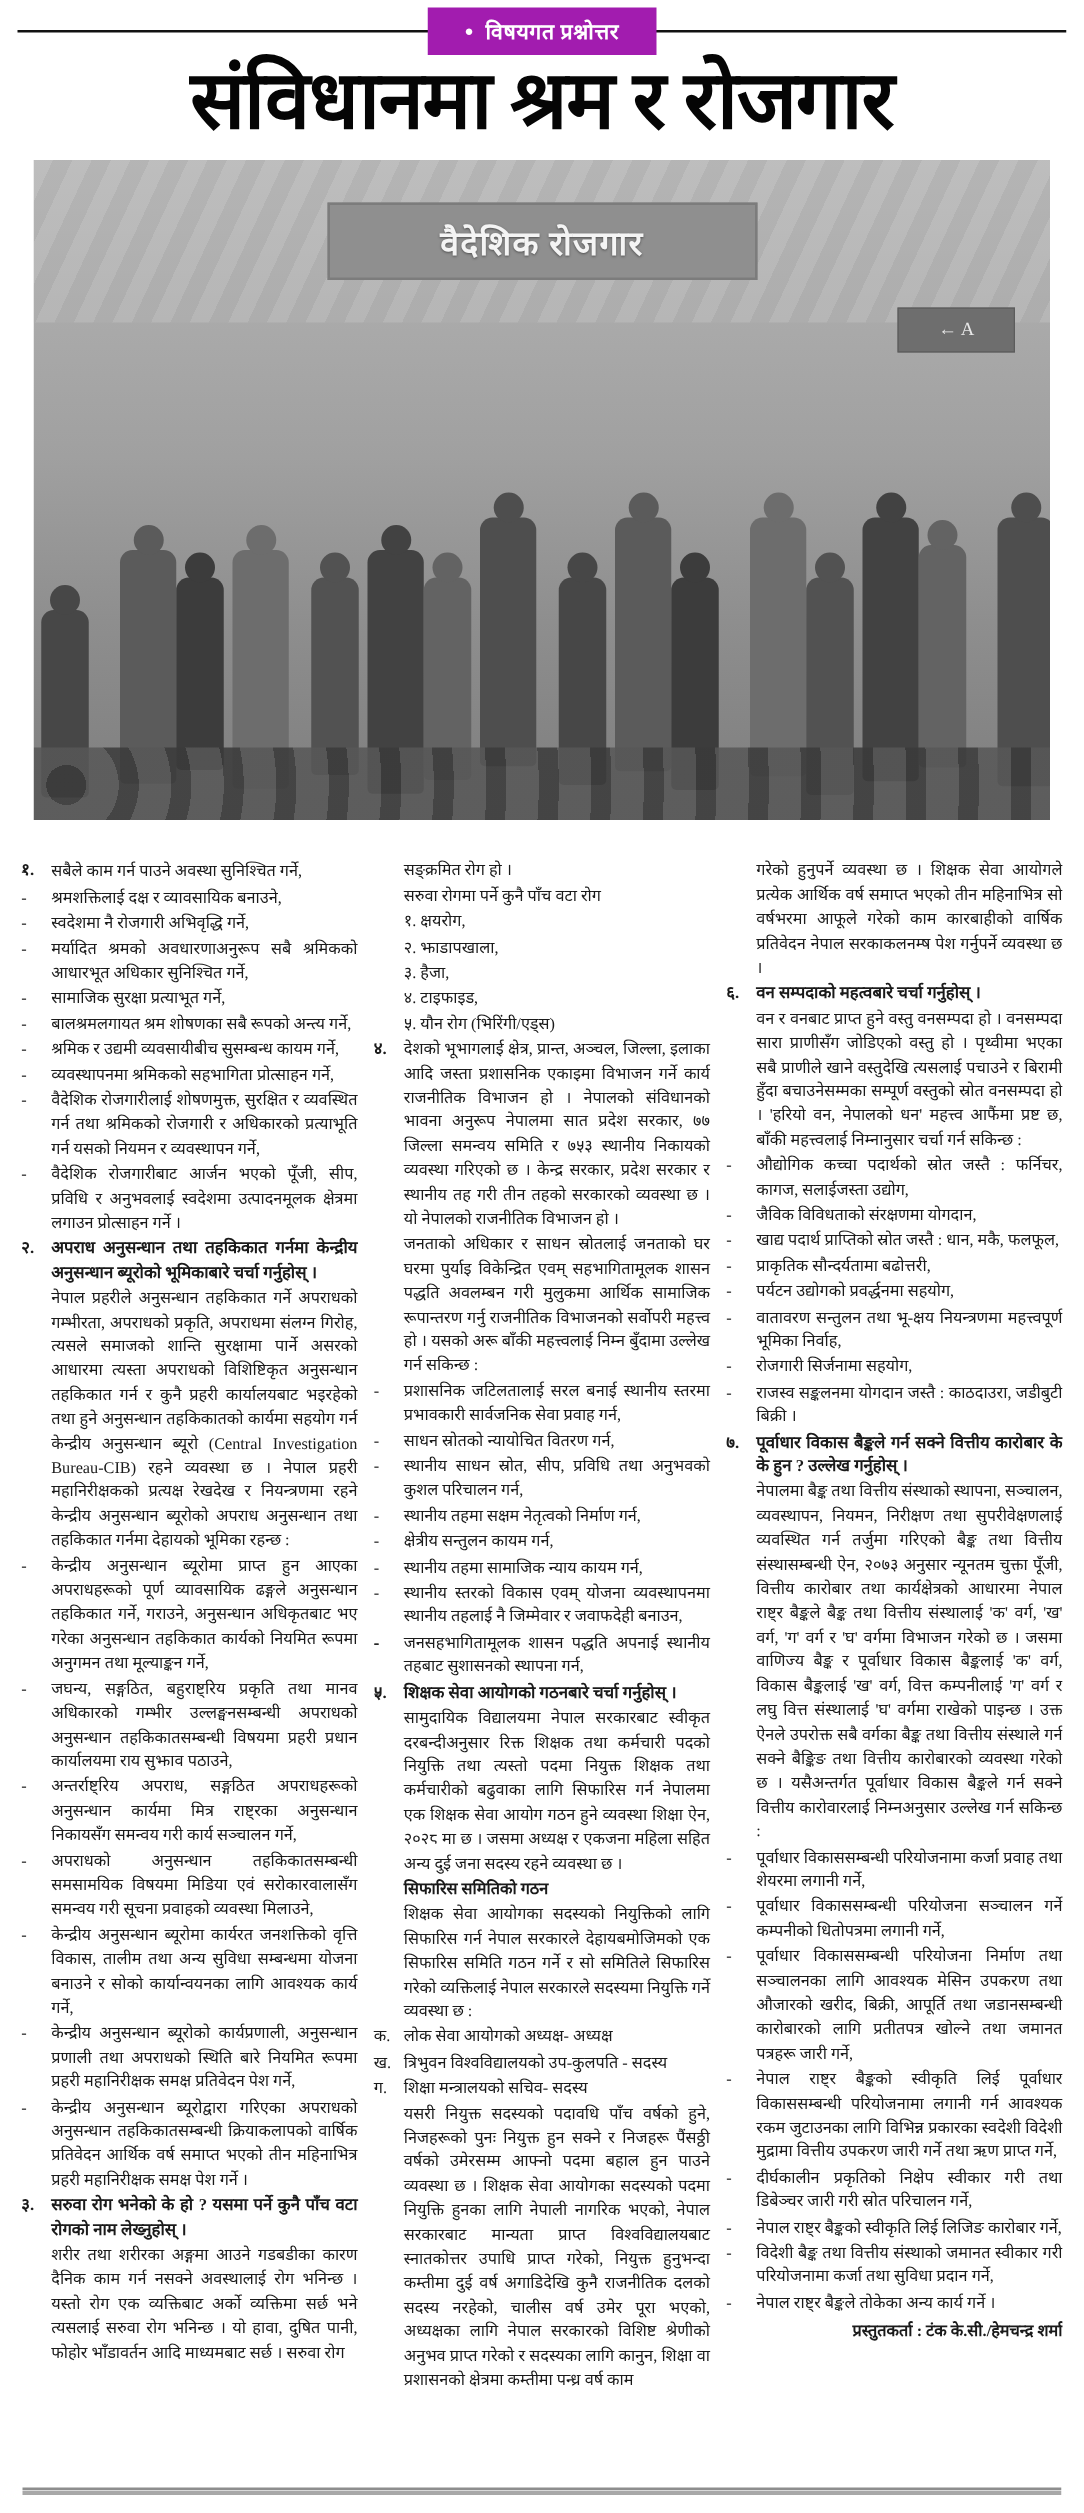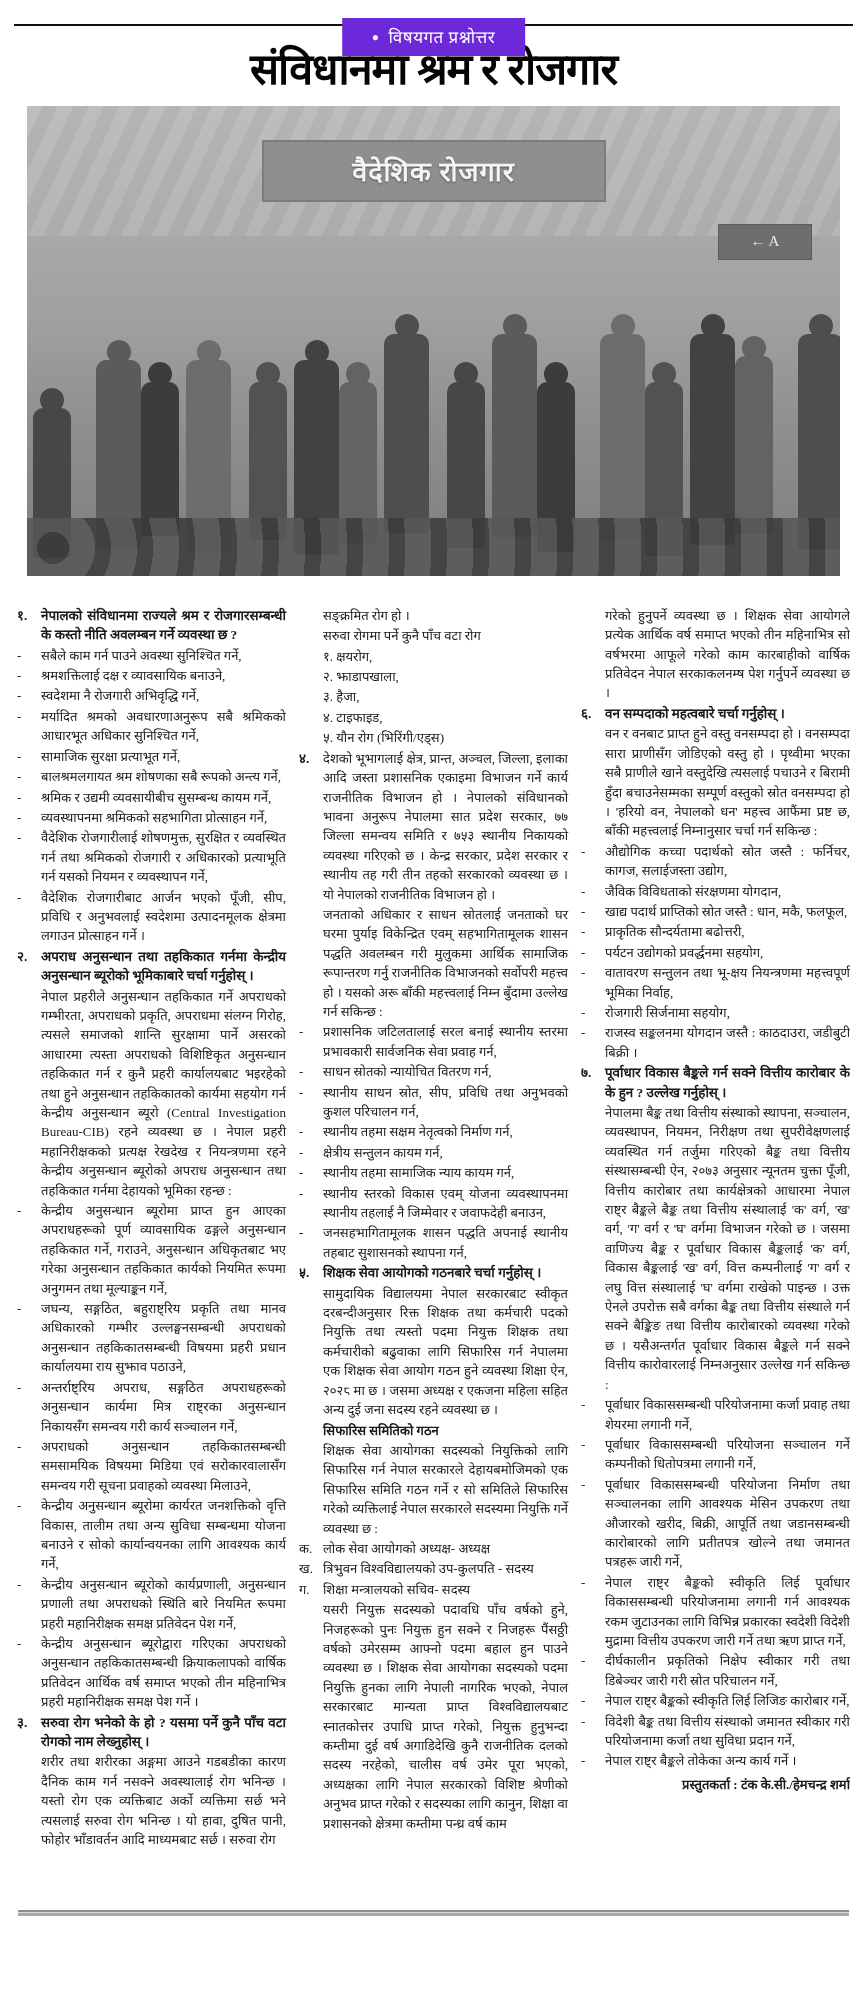--- a/index.html
+++ b/index.html
@@ -2,28 +2,28 @@
 <html lang="ne"><head>
 <meta charset="utf-8">
 <style>
   html,body{margin:0;padding:0;background:#ffffff;}
   .page{position:relative;width:867px;height:2010px;background:#fff;overflow:hidden;
         font-family:"Liberation Serif","DejaVu Serif",serif;color:#1a1a1a;}
   
   .masthead{position:relative;padding-top:6px;}
   .rule-wrap{position:relative;height:40px;margin:0 14px;}
   .rule-line{position:absolute;left:0;right:0;top:18px;border-top:2px solid #111;}
-  .badge{position:absolute;left:50%;top:12px;transform:translateX(-50%);
-         background:#6d28d9;color:#fff;font-weight:normal;font-size:17px;
+  .badge{position:absolute;left:50%;top:0;transform:translateX(-50%);
+         background:#a21caf;color:#fff;font-weight:bold;font-size:17px;
          padding:7px 30px 8px;white-space:nowrap;letter-spacing:.5px;}
   .badge .dot{font-size:12px;vertical-align:2px;margin-right:9px;}
-  .main-title{margin:2px 0 0;text-align:center;font-size:43px;line-height:1.02;
+  .main-title{margin:2px 0 0;text-align:center;font-size:65px;line-height:1.02;
               font-weight:bold;letter-spacing:-1px;color:#050505;}
   
-  .photo{position:relative;margin:14px 27px 0;height:470px;overflow:hidden;
+  .photo{position:relative;margin:14px 27px 0;height:528px;overflow:hidden;
          background:linear-gradient(180deg,#b9b9b9 0%,#ababab 22%,#a0a0a0 45%,#8e8e8e 70%,#7d7d7d 100%);}
   .photo .ceiling{position:absolute;left:0;right:0;top:0;height:130px;
          background:repeating-linear-gradient(115deg,#c2c2c2 0 14px,#b0b0b0 14px 28px);opacity:.5;}
   .photo .sign{position:absolute;left:50%;top:34px;transform:translateX(-50%);
          width:340px;height:58px;background:#8f8f8f;border:2px solid #7c7c7c;
          color:#f4f4f4;font-weight:bold;font-size:27px;display:flex;align-items:center;justify-content:center;
          text-shadow:0 1px 2px rgba(0,0,0,.45);letter-spacing:1px;}
   .photo .small-sign{position:absolute;right:28px;top:118px;width:92px;height:34px;background:#6e6e6e;
          border:1px solid #5c5c5c;color:#e8e8e8;font-size:15px;display:flex;align-items:center;justify-content:center;}
   .photo .crowd{position:absolute;left:0;right:0;bottom:0;height:330px;}
@@ -80,21 +80,21 @@
         <div class="person" style="width: 38px; height: 174px; left: 618px; bottom: 20px; background: rgb(82, 82, 82);"></div>
         <div class="person" style="width: 45px; height: 211px; left: 663px; bottom: 31px; background: rgb(66, 66, 66);"></div>
         <div class="person" style="width: 38px; height: 178px; left: 708px; bottom: 42px; background: rgb(99, 99, 99);"></div>
         <div class="person" style="width: 45px; height: 215px; left: 771px; bottom: 27px; background: rgb(78, 78, 78);"></div>
       </div>
     <div class="luggage"></div>
   </div>
 
   <div class="cols" id="cols">
       <div class="col">
-        <div class="block q"><span class="marker">१.</span><span>नेपालको संविधानमा राज्यले श्रम र रोजगारसम्बन्धी के कस्तो नीति अवलम्बन गर्ने व्यवस्था छ ?</span></div>
+        <div class="block q"><span class="marker">१.</span></div>
         <div class="block d"><span class="marker">-</span><span>सबैले काम गर्न पाउने अवस्था सुनिश्चित गर्ने,</span></div>
         <div class="block d"><span class="marker">-</span><span>श्रमशक्तिलाई दक्ष र व्यावसायिक बनाउने,</span></div>
         <div class="block d"><span class="marker">-</span><span>स्वदेशमा नै रोजगारी अभिवृद्धि गर्ने,</span></div>
         <div class="block d"><span class="marker">-</span><span>मर्यादित श्रमको अवधारणाअनुरूप सबै श्रमिकको आधारभूत अधिकार सुनिश्चित गर्ने,</span></div>
         <div class="block d"><span class="marker">-</span><span>सामाजिक सुरक्षा प्रत्याभूत गर्ने,</span></div>
         <div class="block d"><span class="marker">-</span><span>बालश्रमलगायत श्रम शोषणका सबै रूपको अन्त्य गर्ने,</span></div>
         <div class="block d"><span class="marker">-</span><span>श्रमिक र उद्यमी व्यवसायीबीच सुसम्बन्ध कायम गर्ने,</span></div>
         <div class="block d"><span class="marker">-</span><span>व्यवस्थापनमा श्रमिकको सहभागिता प्रोत्साहन गर्ने,</span></div>
         <div class="block d"><span class="marker">-</span><span>वैदेशिक रोजगारीलाई शोषणमुक्त, सुरक्षित र व्यवस्थित गर्न तथा श्रमिकको रोजगारी र अधिकारको प्रत्याभूति गर्न यसको नियमन र व्यवस्थापन गर्ने,</span></div>
         <div class="block d"><span class="marker">-</span><span>वैदेशिक रोजगारीबाट आर्जन भएको पूँजी, सीप, प्रविधि र अनुभवलाई स्वदेशमा उत्पादनमूलक क्षेत्रमा लगाउन प्रोत्साहन गर्ने ।</span></div>

